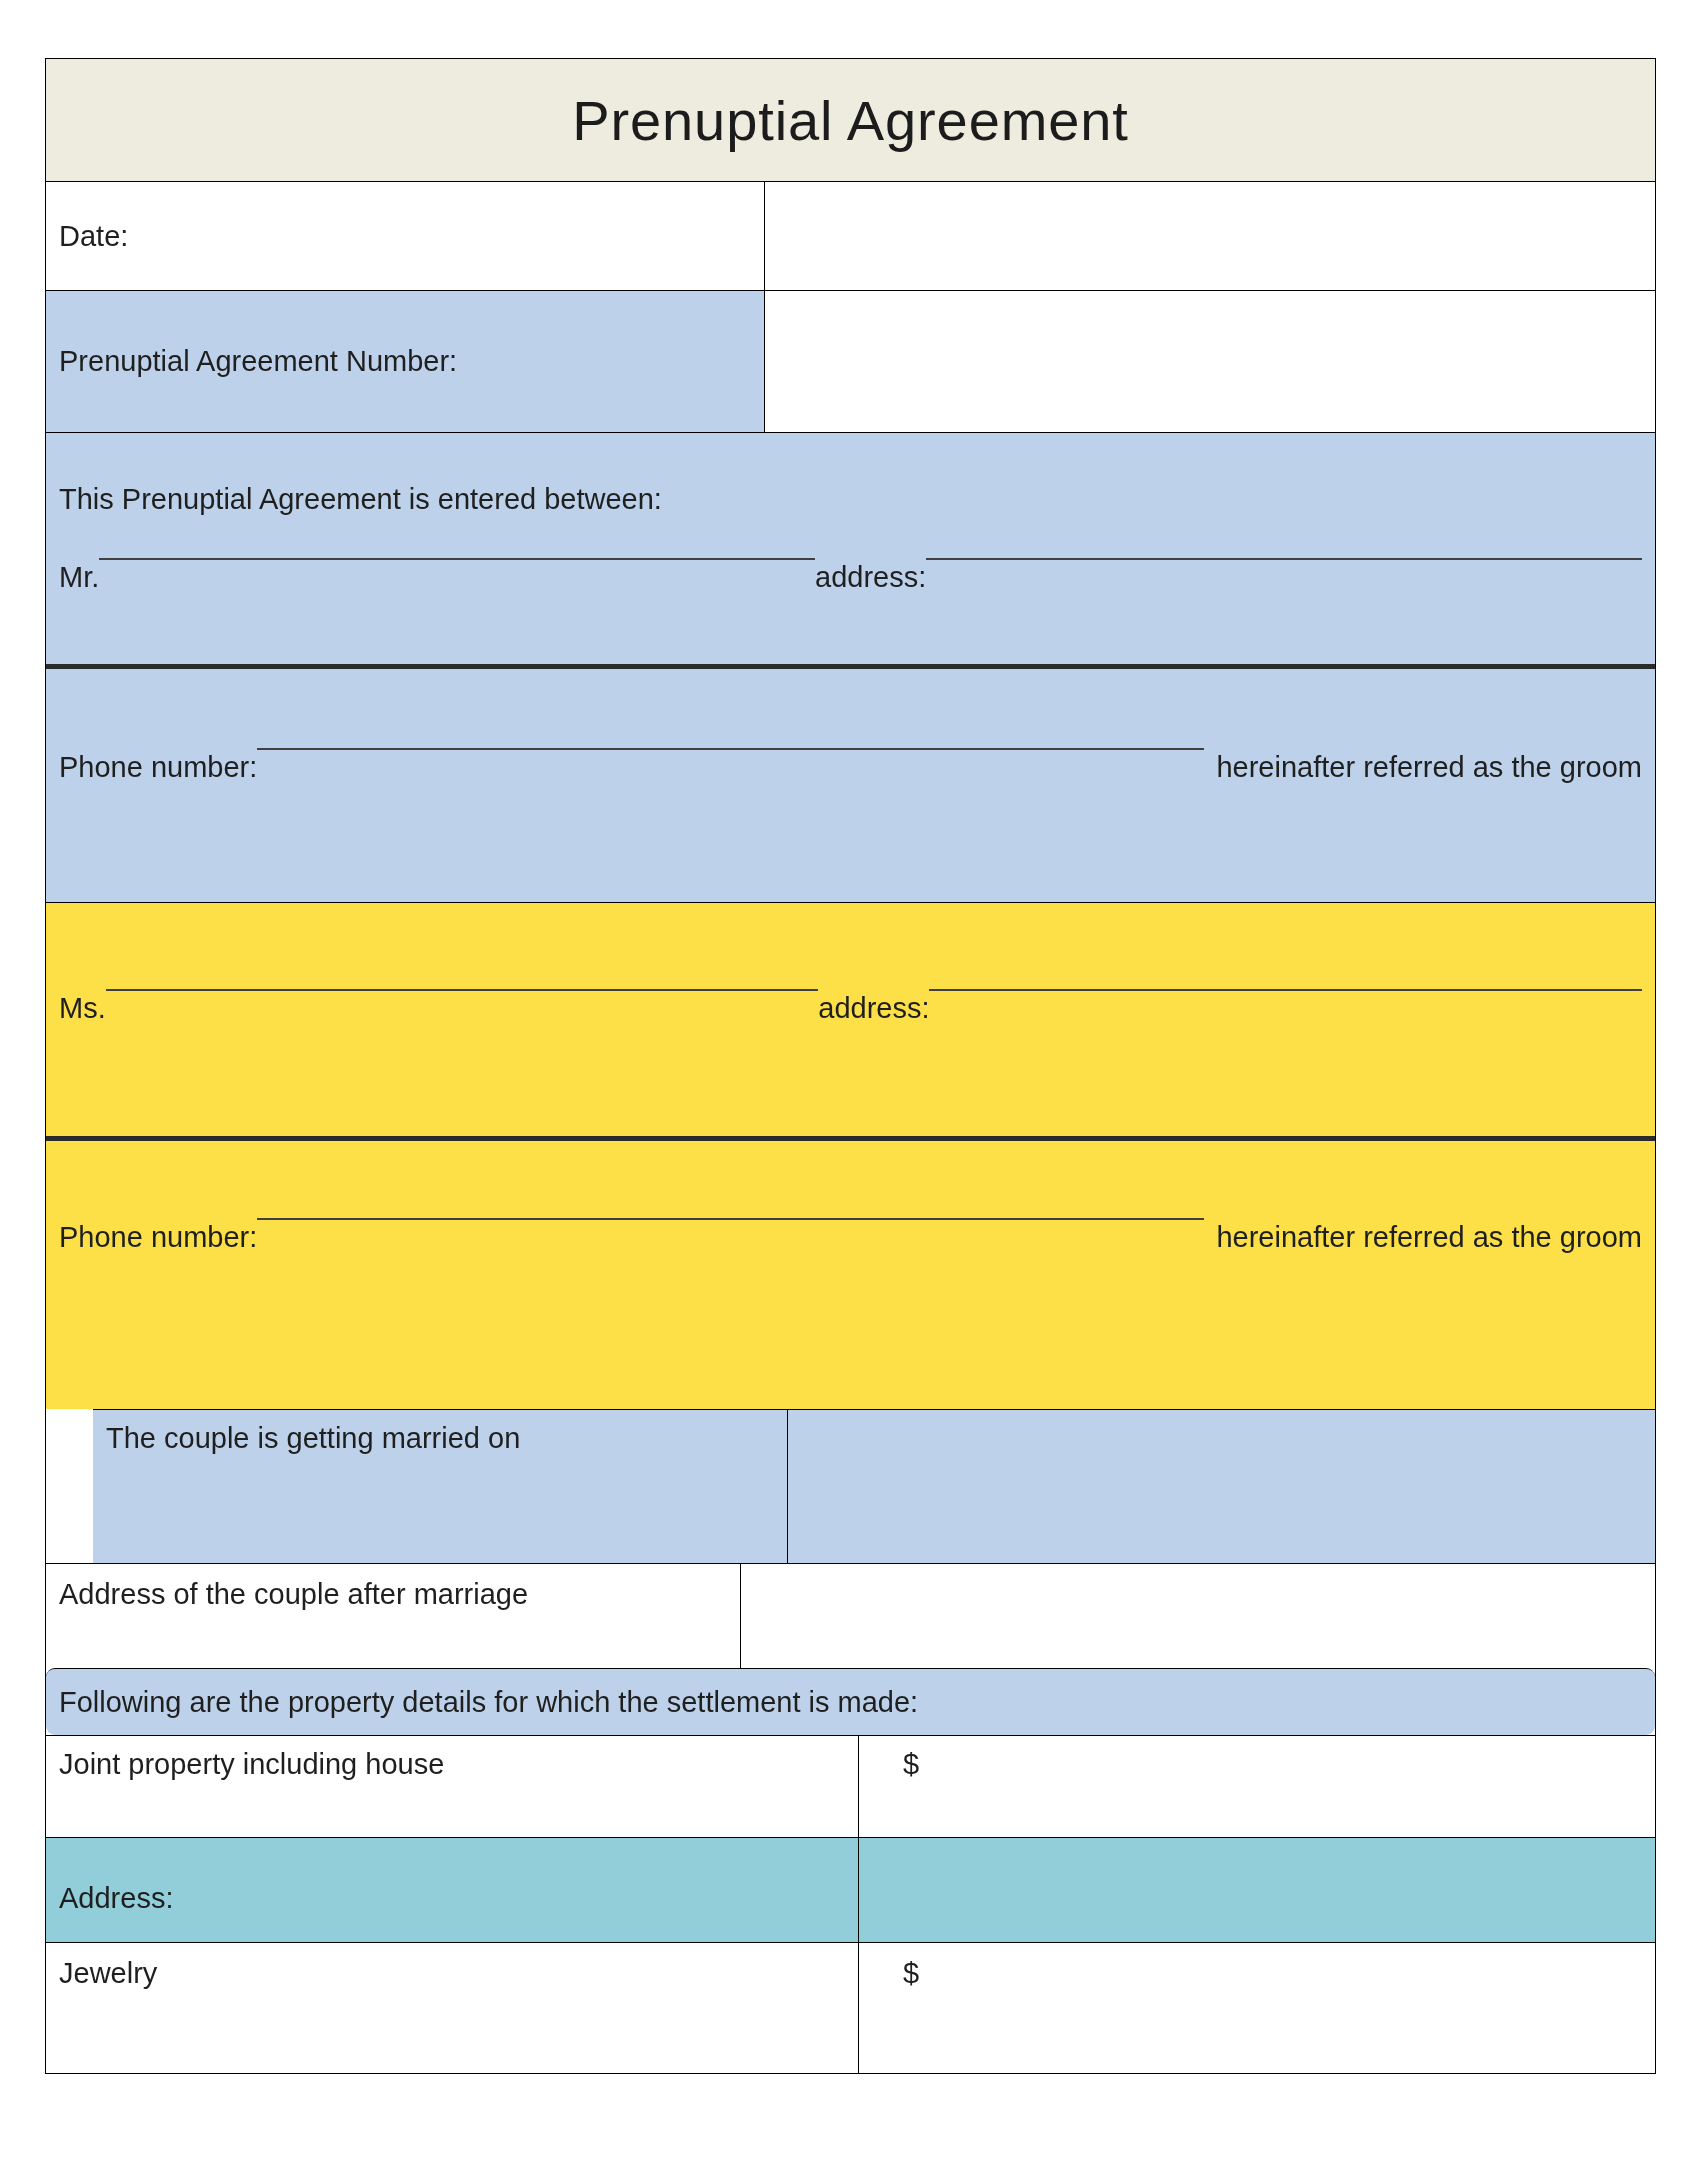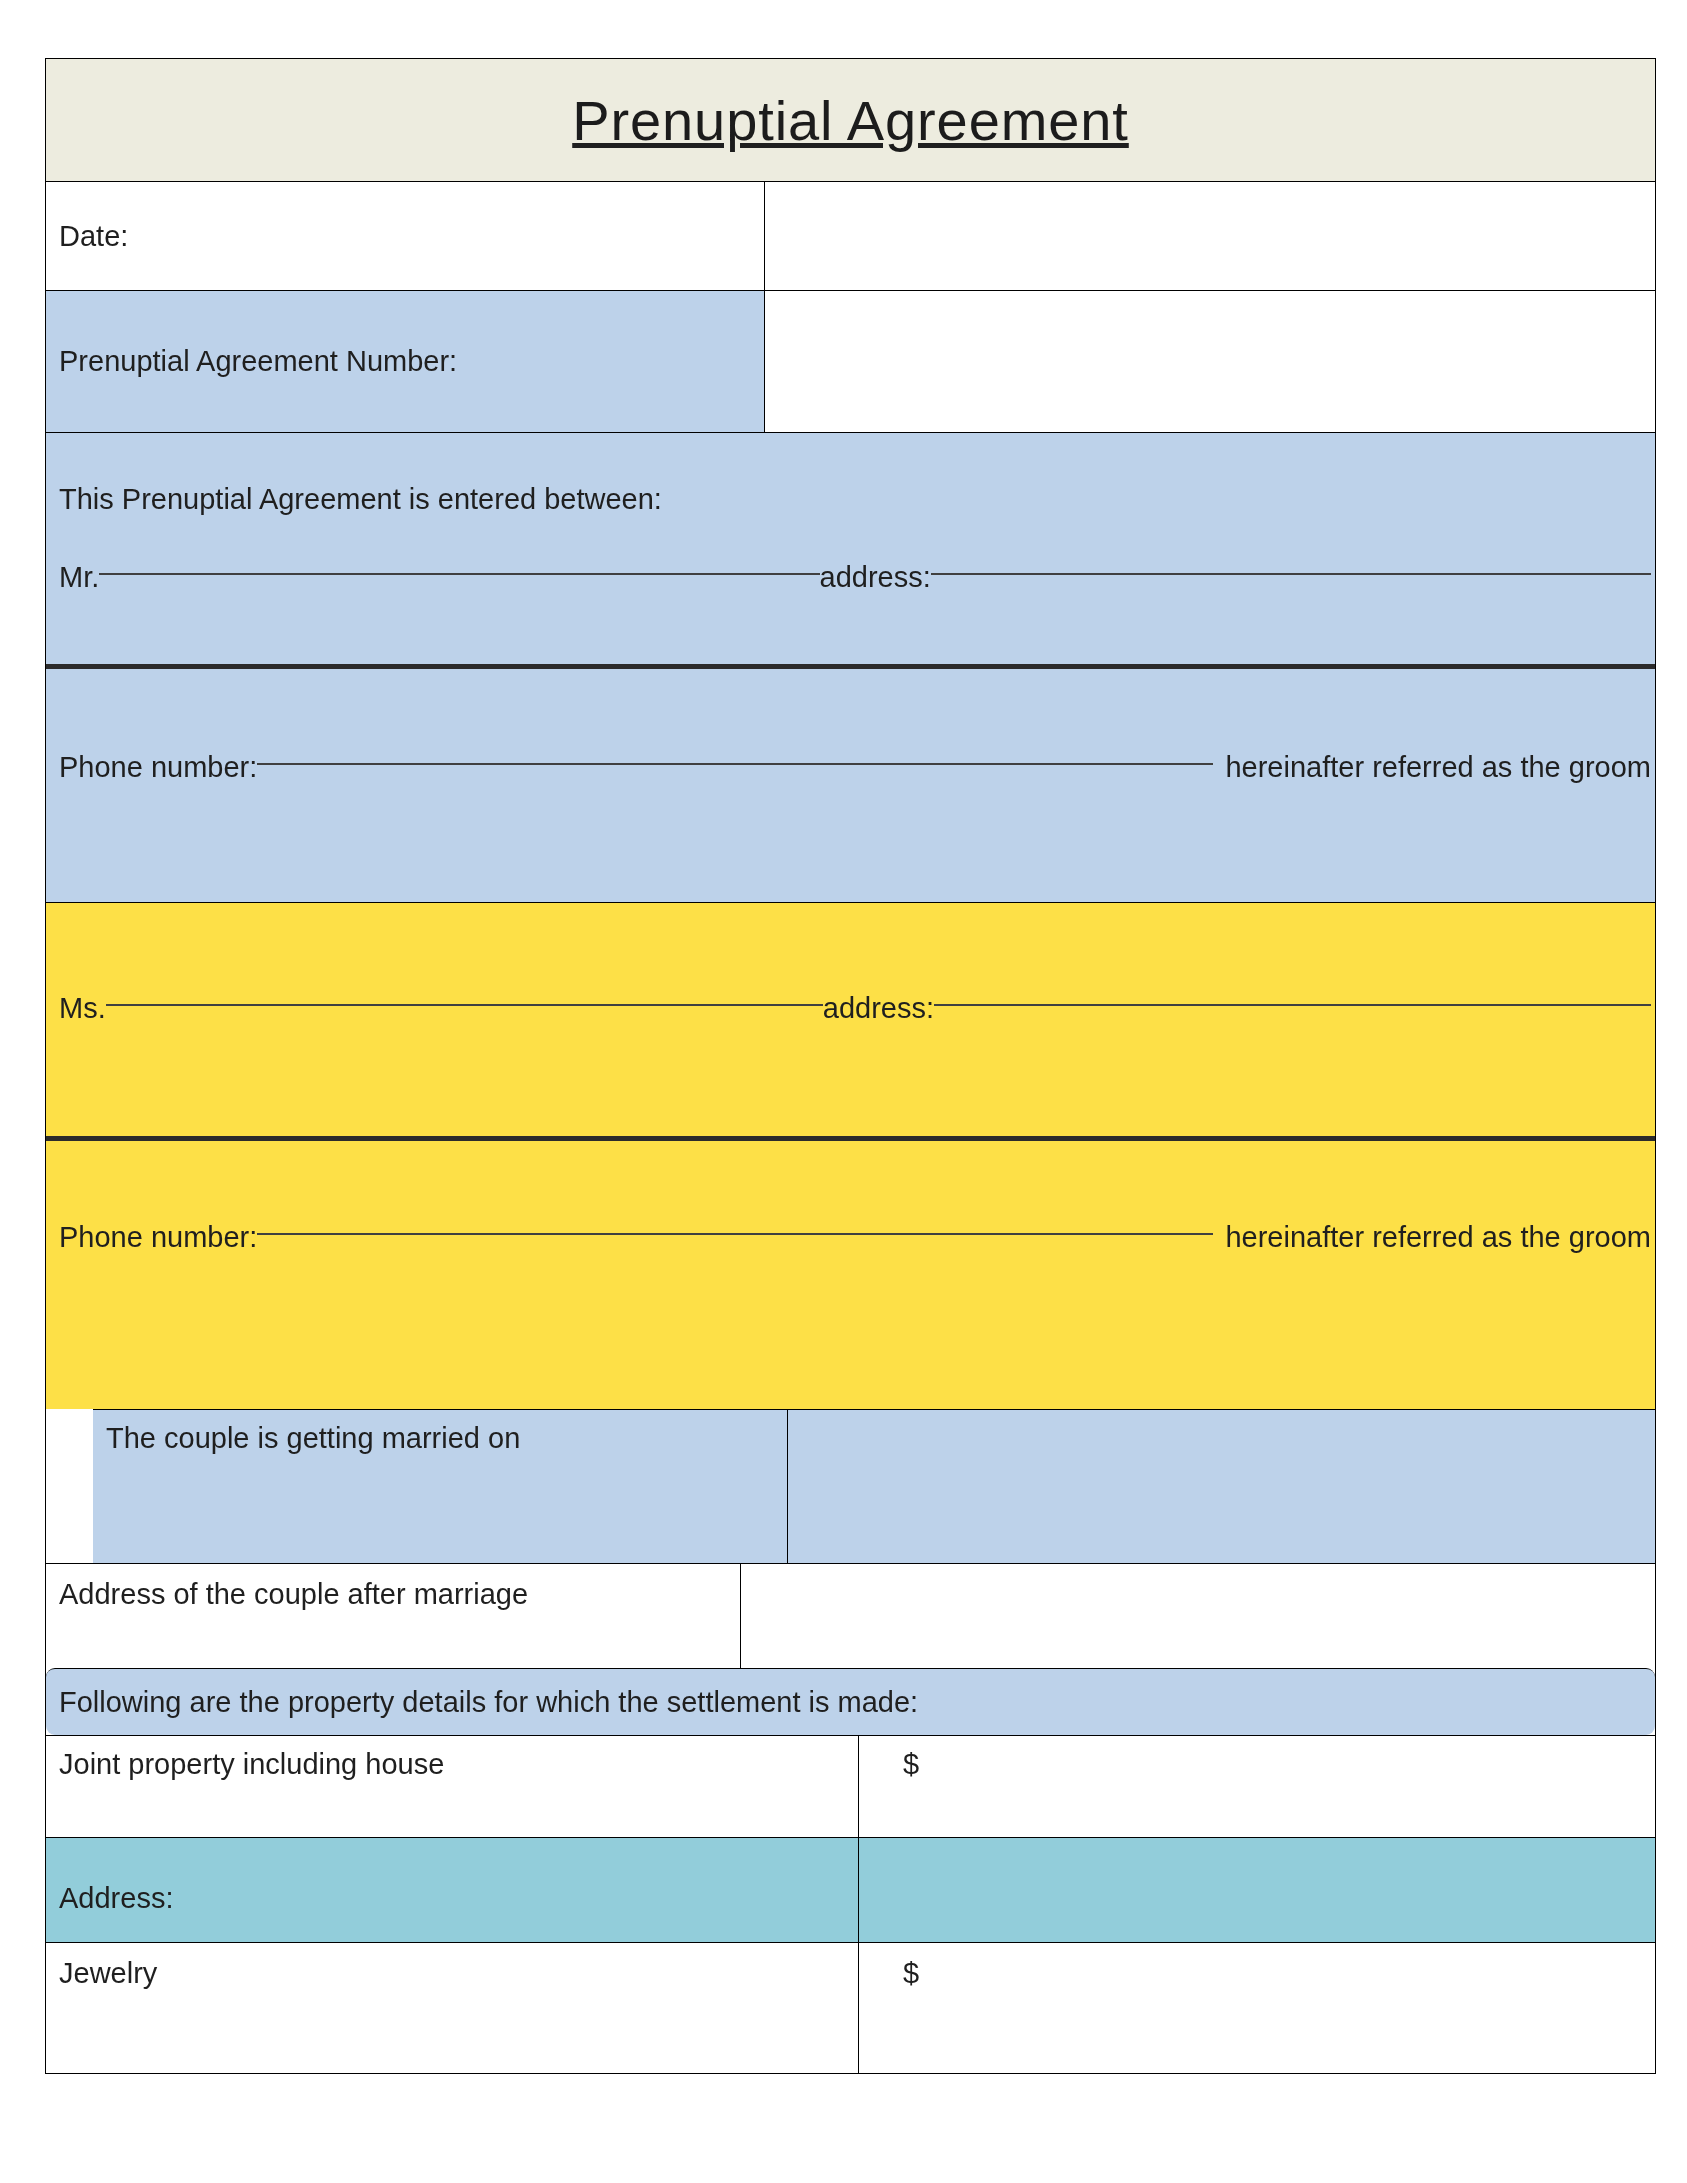--- a/index.html
+++ b/index.html
@@ -35,44 +35,43 @@
   .cell.left { flex: none; border-right: 1.7px solid var(--border); }
   .cell.right { flex: 1; }
 
   
   .title-row {
     height: 122px;
     background: var(--header-bg);
     display: flex;
     align-items: center;
     justify-content: center;
-    text-decoration: underline;
   }
   .title-row h1 {
     font-size: 56px;
     font-weight: 400;
     color: #1c1c1c;
     letter-spacing: 0.9px;
   }
 
   
   .num-row { height: 142px; }
   .date-row { height: 109px; }
   .meta-row .cell { display: flex; align-items: center; font-size: 29px; }
   .w-meta { width: 719px; }
   .blue { background: var(--blue-bg); }
   .teal { background: var(--teal-bg); }
 
   
   .section { display: block; font-size: 29px; }
   .section .line {
     display: flex;
-    align-items: center;
+    align-items: flex-start;
     line-height: 38px;
-    padding: 0 4px 0 13px;
+    padding: 0 13px 0 13px;
     white-space: nowrap;
   }
   .blank {
     flex: 1 1 0;
     border-bottom: 2.6px solid var(--blank-line);
     margin: 0 0 7px 0;
     min-width: 35px;
   }
   .suffix { margin-left: 12.2px; }
   .thick-rule { height: 5.2px; background: var(--rule); }

